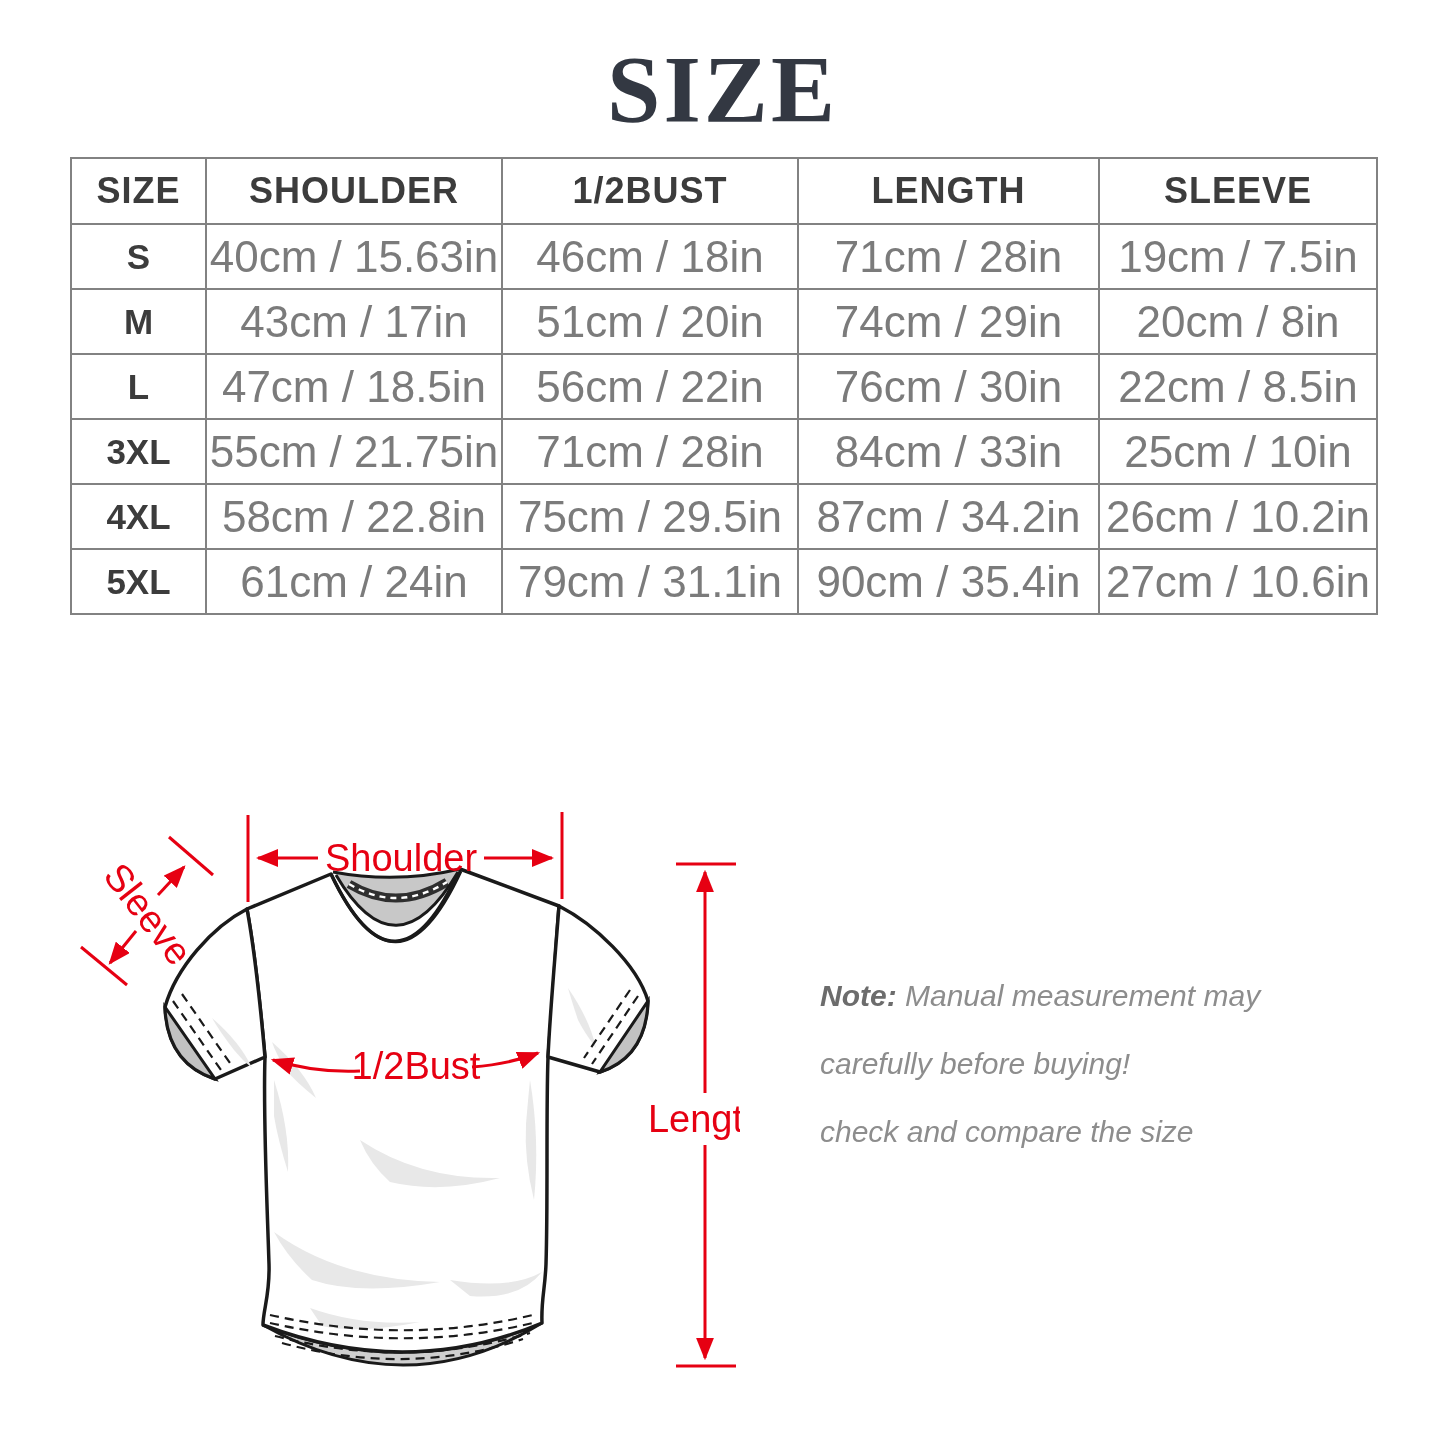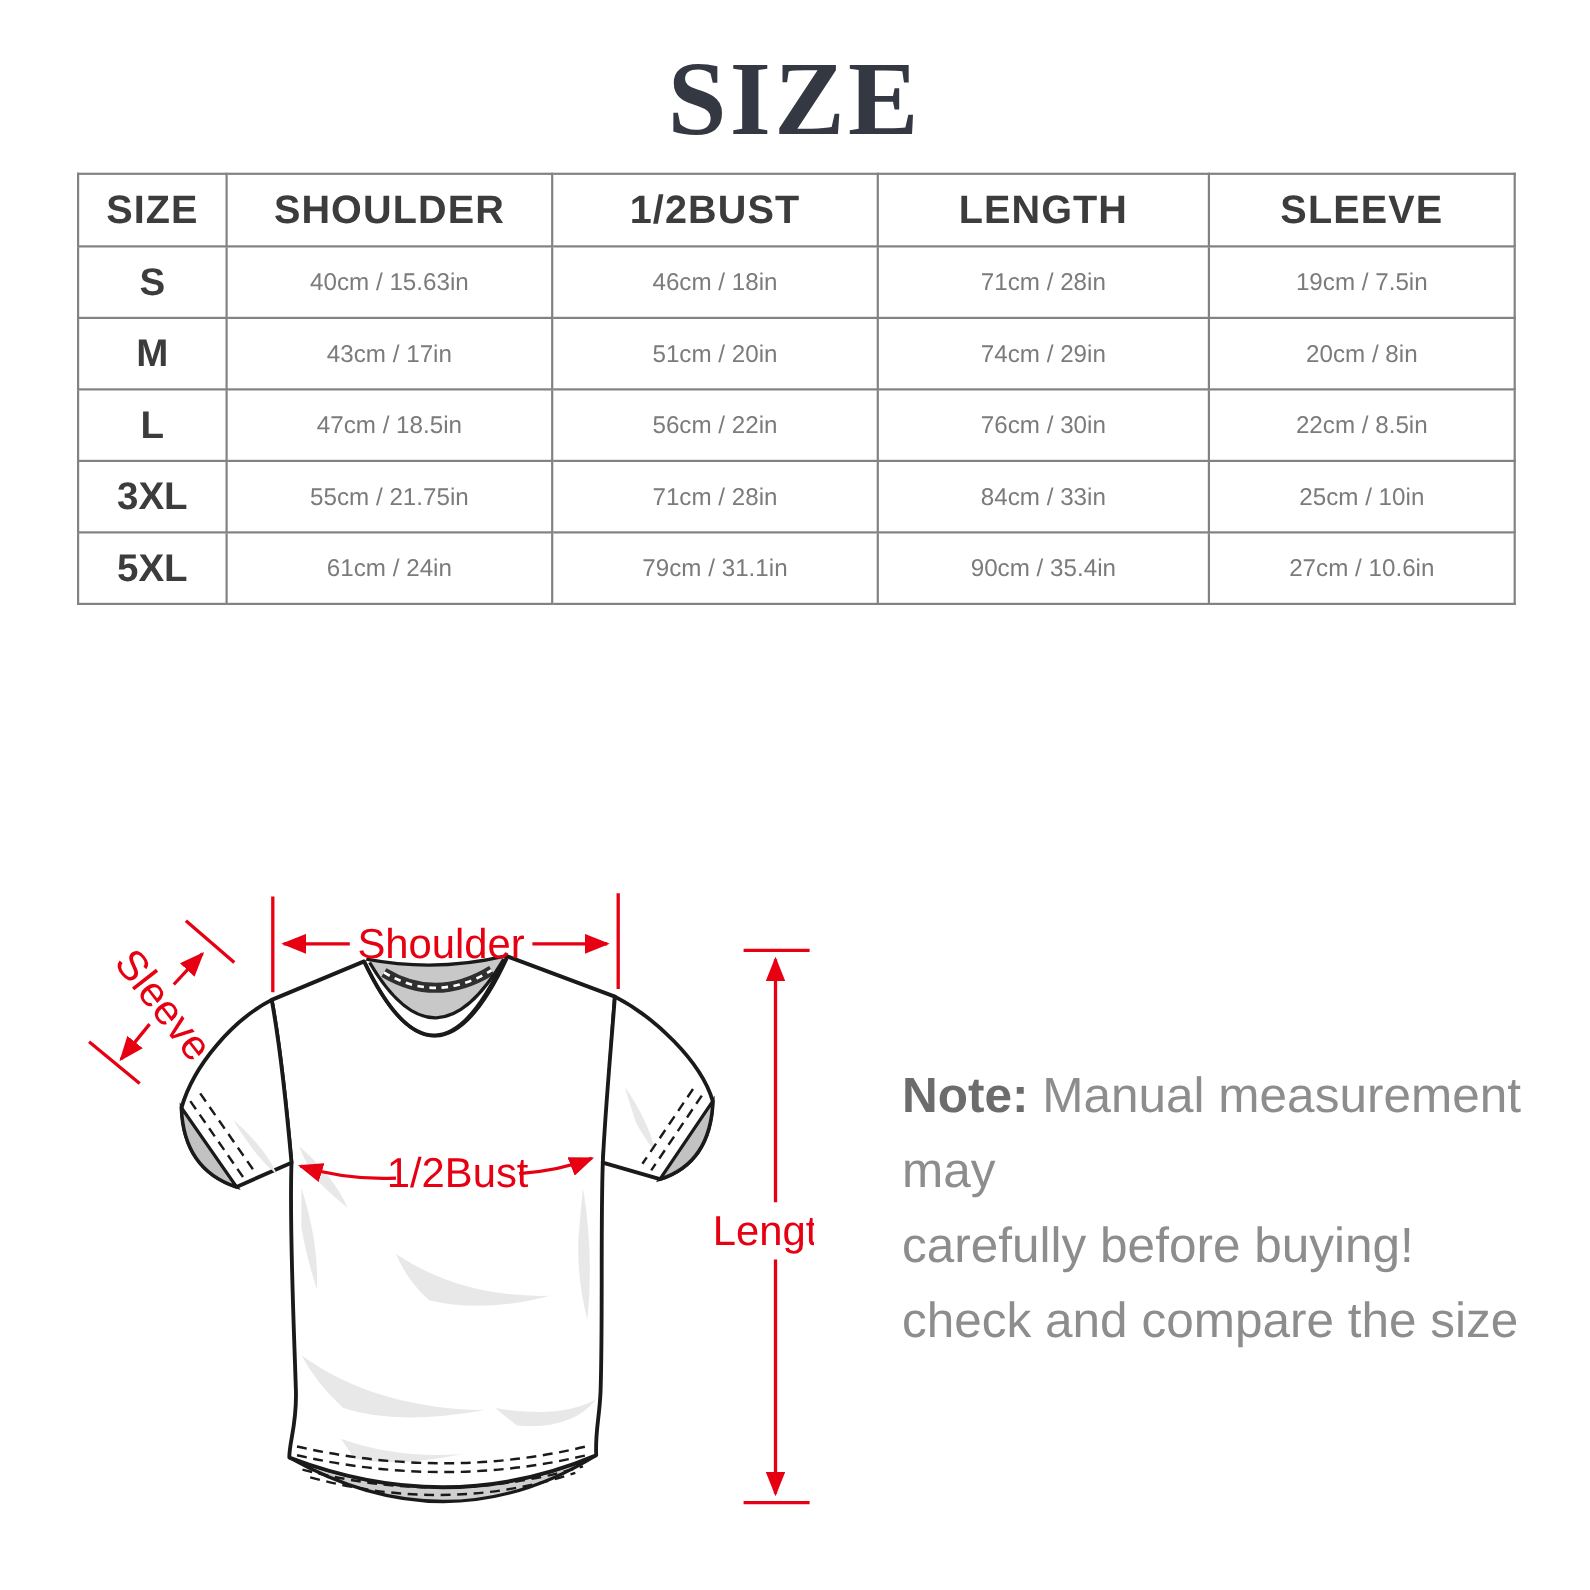--- a/index.html
+++ b/index.html
@@ -20,41 +20,41 @@
     border:2px solid #828282;
   }
   table.size-table th, table.size-table td{
     border:2px solid #828282;text-align:center;vertical-align:middle;padding:0;
   }
   table.size-table thead tr{height:66px;}
   table.size-table tbody tr{height:65px;}
   table.size-table th{
     font-size:36px;font-weight:bold;color:#3c3c3c;letter-spacing:1px;
   }
-  table.size-table td{font-size:22px;color:#7b7b7b;}
+  table.size-table td{font-size:44px;color:#7b7b7b;}
   table.size-table td.size-col{font-weight:bold;color:#3c3c3c;font-size:35px;}
   
   .diagram{position:absolute;left:60px;top:780px;width:680px;height:665px;}
   .outline{fill:#ffffff;stroke:#1a1a1a;stroke-width:3.5;stroke-linejoin:round;}
   .grayfill{fill:#c8c8c8;}
   .cuff{fill:#c2c2c2;stroke:#1a1a1a;stroke-width:3;}
   .band{fill:#cfcfcf;stroke:#1a1a1a;stroke-width:3;}
   .fold{fill:#e8e8e8;stroke:none;}
   .edge{fill:none;stroke:#1a1a1a;stroke-width:3;}
   .stitch{fill:none;stroke:#1a1a1a;stroke-width:2.2;stroke-dasharray:9 6;}
   .tape{fill:none;stroke:#2f2f2f;stroke-width:9;}
   .tapestitch{fill:none;stroke:#ffffff;stroke-width:2.4;stroke-dasharray:6 5;}
   .red{stroke:#e60012;stroke-width:3;fill:none;}
   .redlabel{
     fill:#e60012;font-family:"Liberation Sans", sans-serif;font-size:38px;
   }
   
   .note{
     position:absolute;left:820px;top:962px;width:600px;
-    font-size:45px;line-height:68px;color:#8d8d8d;
+    font-size:30px;line-height:68px;color:#8d8d8d;font-style:italic;
   }
   .note .note-label{font-weight:bold;color:#6c6c6c;}
 </style>
 </head>
 <body>
 
 <h1 class="page-title">SIZE</h1>
 
 <div class="size-table-wrap">
   <table class="size-table">
@@ -97,20 +97,27 @@
           <td>22cm / 8.5in</td>
         </tr>
         <tr>
           <td class="size-col">3XL</td>
           <td>55cm / 21.75in</td>
           <td>71cm / 28in</td>
           <td>84cm / 33in</td>
           <td>25cm / 10in</td>
         </tr>
         <tr>
+          <td class="size-col">4XL</td>
+          <td>58cm / 22.8in</td>
+          <td>75cm / 29.5in</td>
+          <td>87cm / 34.2in</td>
+          <td>26cm / 10.2in</td>
+        </tr>
+        <tr>
           <td class="size-col">5XL</td>
           <td>61cm / 24in</td>
           <td>79cm / 31.1in</td>
           <td>90cm / 35.4in</td>
           <td>27cm / 10.6in</td>
         </tr>
       </tbody>
   </table>
 </div>
 

